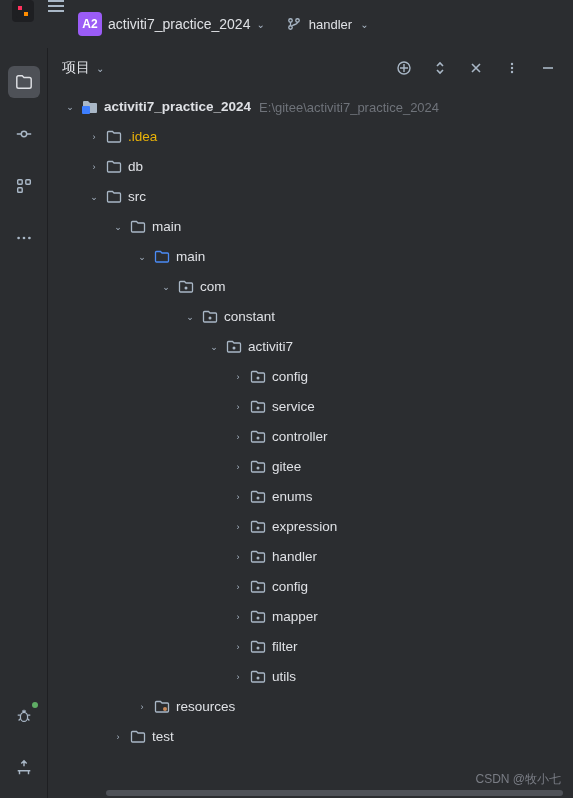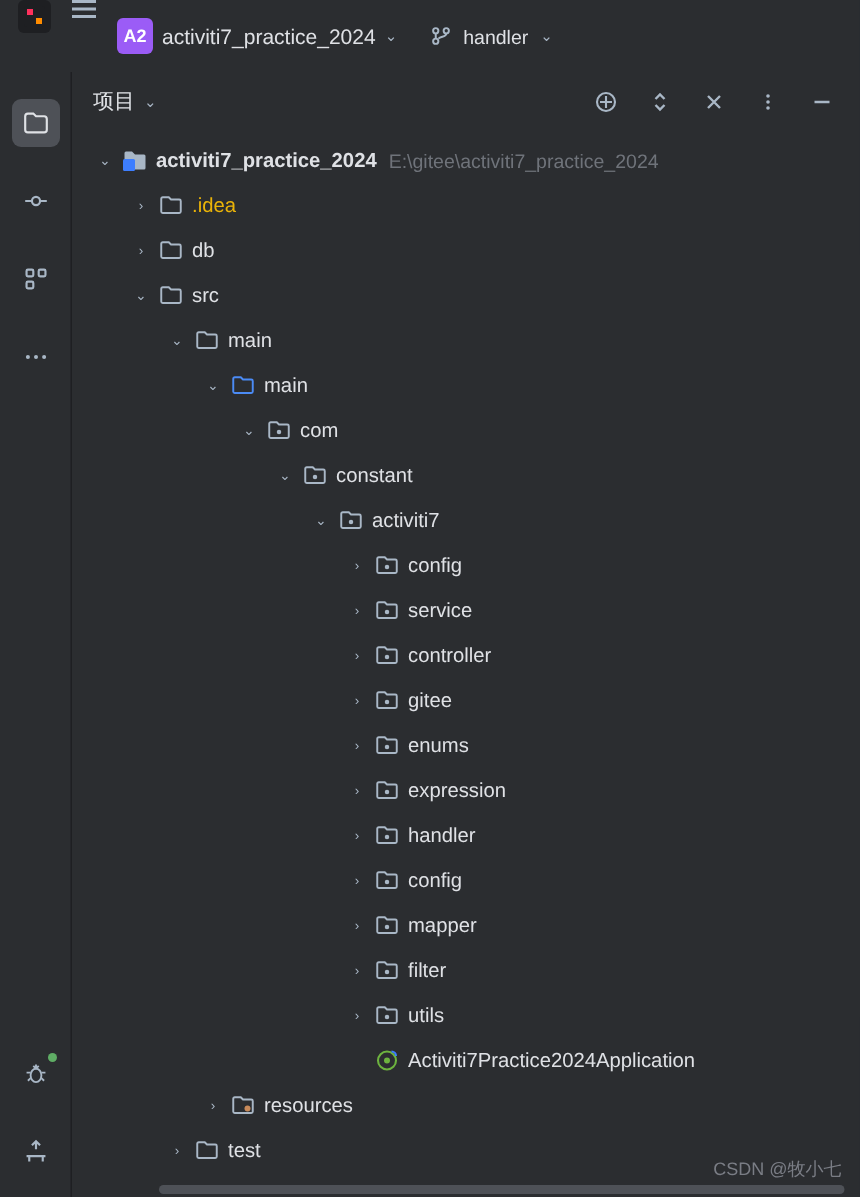--- a/index.html
+++ b/index.html
@@ -380,31 +380,20 @@
         <div class="tree-row" style="padding-left: 180px;">
           <span class="tw">›</span>
           <span class="ticon">
             <svg width="16" height="16" viewBox="0 0 16 16" fill="none" stroke="#a9b7c6" stroke-width="1.3">
               <path d="M1.5 3.5a1 1 0 011-1h4l1.5 1.5h5.5a1 1 0 011 1v7a1 1 0 01-1 1h-11a1 1 0 01-1-1z"></path>
               <circle cx="8" cy="9" r="1.5" fill="#a9b7c6" stroke="none"></circle>
             </svg>
           </span>
           <span class="tlabel">utils</span>
         </div>
-        <div class="tree-row" style="padding-left: 180px;">
-          <span class="tw"></span>
-          <span class="ticon">
-            <svg width="16" height="16" viewBox="0 0 16 16">
-              <circle cx="8" cy="8" r="6" fill="none" stroke="#6db33f" stroke-width="1.4"></circle>
-              <circle cx="8" cy="8" r="2" fill="#6db33f"></circle>
-              <path d="M11 2a3 3 0 013 3" stroke="#3d7eff" stroke-width="1.4" fill="none"></path>
-            </svg>
-          </span>
-          <span class="tlabel">Activiti7Practice2024Application</span>
-        </div>
         <div class="tree-row" style="padding-left: 84px;">
           <span class="tw">›</span>
           <span class="ticon">
             <svg width="16" height="16" viewBox="0 0 16 16" fill="none" stroke="#a9b7c6" stroke-width="1.3">
               <path d="M1.5 3.5a1 1 0 011-1h4l1.5 1.5h5.5a1 1 0 011 1v7a1 1 0 01-1 1h-11a1 1 0 01-1-1z"></path>
               <circle cx="11" cy="10" r="2" fill="#c88a5a" stroke="none"></circle>
             </svg>
           </span>
           <span class="tlabel">resources</span>
         </div>

